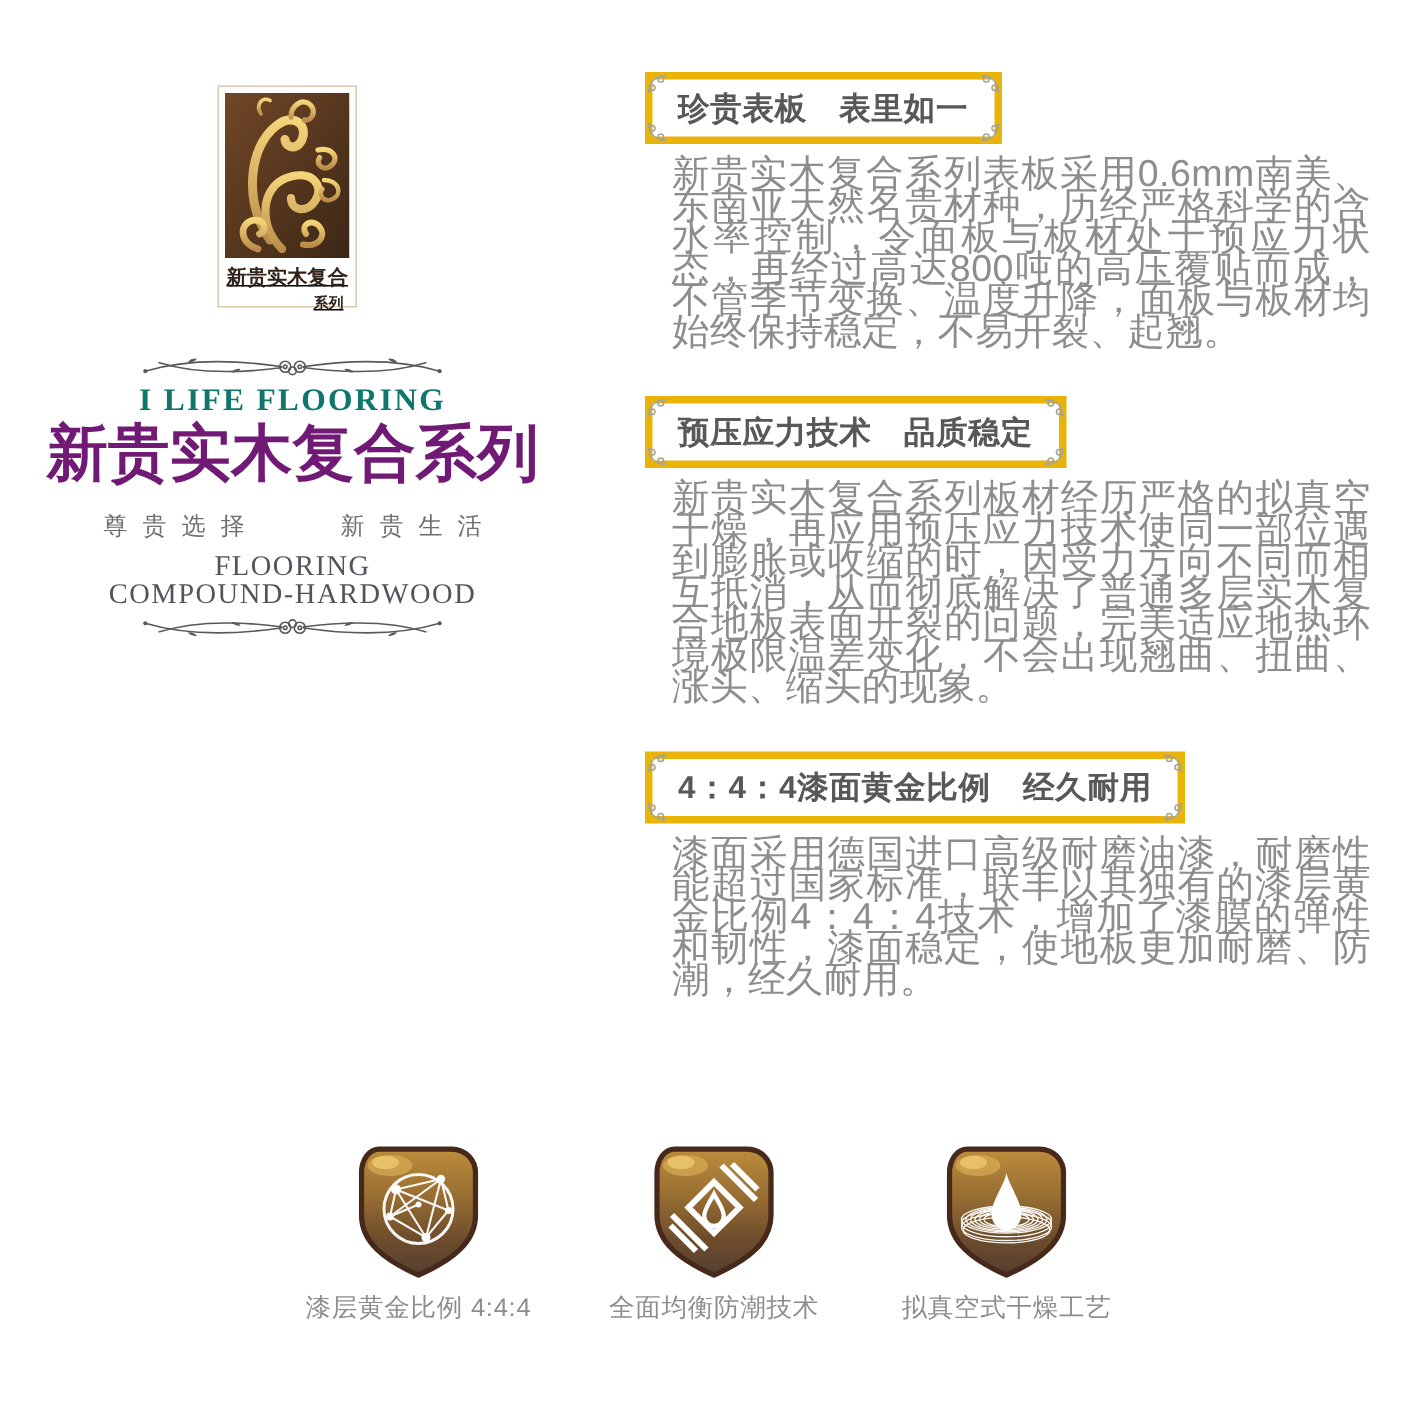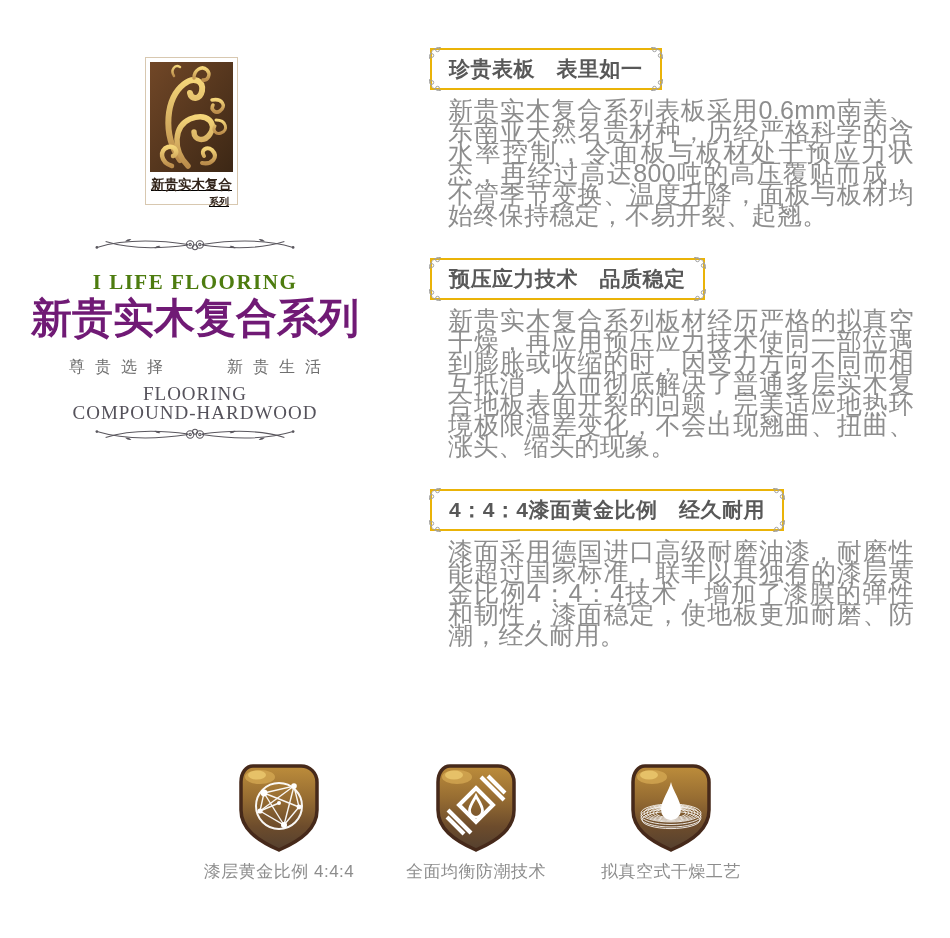--- a/index.html
+++ b/index.html
@@ -14,33 +14,33 @@
               font-size:13.5px;color:#32241a;text-align:center;margin-top:4px;white-space:nowrap;}
   .logo-sub{font-family:"Liberation Serif","DejaVu Serif",serif;font-weight:bold;
             font-size:10px;color:#32241a;text-align:right;padding-right:4px;margin-top:1px;}
 
   
   .brand{position:absolute;left:25px;top:236px;width:340px;text-align:center;color:#57545c;}
   .flourish{height:18px;line-height:0;}
   .flourish svg{width:204px;height:18px;}
   .flourish.bottom{transform:scaleY(-1);margin-top:3px;}
   .brand-en{font-family:"Liberation Serif","DejaVu Serif",serif;font-weight:bold;
-            font-size:21px;letter-spacing:1.5px;margin-top:16px;color:#4d7c0f;}
+            font-size:21px;letter-spacing:1.5px;margin-top:0;color:#0f766e;}
   .brand-cn{font-family:"Liberation Serif","DejaVu Serif",serif;font-weight:bold;
             font-size:41px;line-height:47px;white-space:nowrap;color:#701a75;}
   .brand-slogan{display:flex;justify-content:center;gap:44px;font-size:16px;
                 color:#6f6f6f;margin-top:15px;}
   .brand-slogan span{letter-spacing:10px;text-indent:10px;}
   .brand-cat{font-family:"Liberation Serif","DejaVu Serif",serif;font-size:19px;
              letter-spacing:1px;margin-top:6px;line-height:19px;color:#55525b;}
 
   
   .content{position:absolute;left:430px;top:48px;width:502px;}
   .feature + .feature{margin-top:32px;}
-  .title-box{position:relative;display:inline-block;border:2px solid #eab308;
+  .title-box{position:relative;display:inline-block;border:5px solid #eab308;
              padding:5px 17px;background:#fff;}
   .title-box h2{margin:0;font-size:21px;color:#585858;font-weight:bold;letter-spacing:0.5px;}
   .corner{position:absolute;width:13px;height:13px;}
   .corner.tl{left:-4px;top:-4px;}
   .corner.tr{right:-4px;top:-4px;transform:rotate(90deg);}
   .corner.br{right:-4px;bottom:-4px;transform:rotate(180deg);}
   .corner.bl{left:-4px;bottom:-4px;transform:rotate(270deg);}
   .feature p{margin:10px 18px 0;font-size:25px;line-height:21px;color:#8d8d8d;
              text-align:justify;letter-spacing:0.3px;}
 

